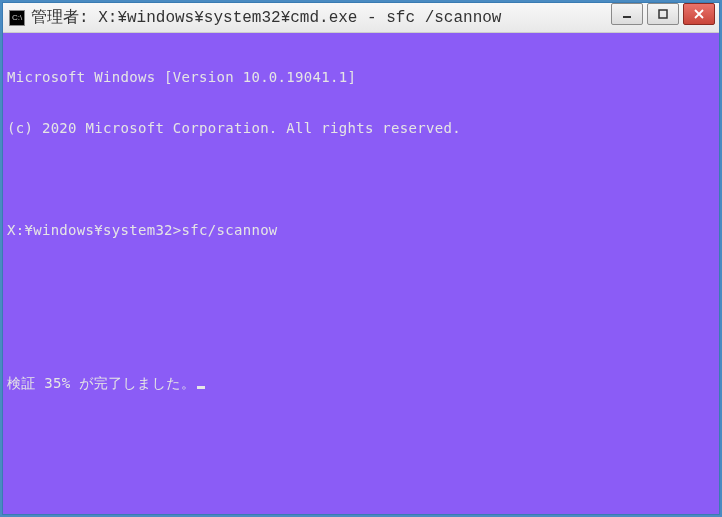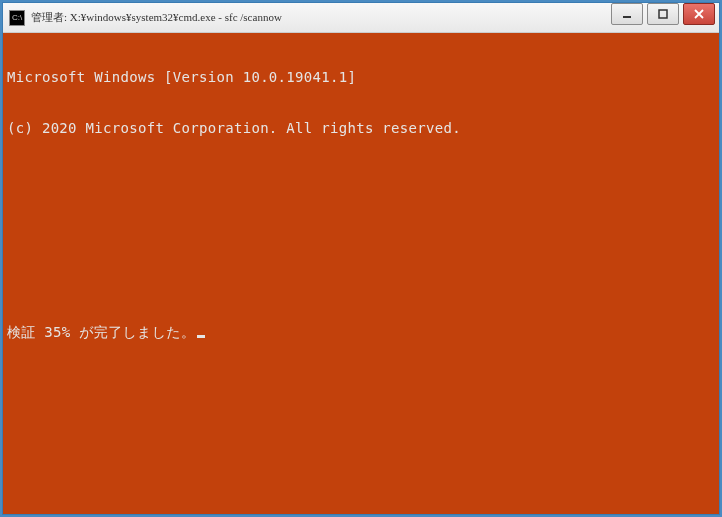--- a/index.html
+++ b/index.html
@@ -39,23 +39,23 @@
       display: flex;
       align-items: center;
       justify-content: center;
       margin-right: 6px;
       font-size: 8px;
       color: #ccc;
       font-family: sans-serif;
     }
     .titlebar-text {
       flex: 1;
-      font-size: 11px;
+      font-size: 16px;
       color: #333;
-      font-family: Liberation Serif, serif;
+      font-family: Liberation Mono, monospace;
       white-space: nowrap;
     }
     .window-controls {
       display: flex;
       height: 100%;
     }
     .win-btn {
       width: 32px;
       height: 22px;
       margin: 0 2px;
@@ -71,21 +71,21 @@
     .win-btn.close {
       background: linear-gradient(to bottom, #e9736b, #c9453a);
       border-color: #8a2a22;
       margin-right: 4px;
     }
     .win-btn svg {
       display: block;
     }
     .terminal {
       flex: 1;
-      background: #c2410c;
+      background: #8b5cf6;
       color: #e5e5e5;
       padding: 2px 4px;
       font-size: 14px;
       line-height: 17px;
       white-space: pre;
       overflow: hidden;
       font-family: "MS Gothic", "Consolas", monospace;
       letter-spacing: 0.3px;
     }
     .terminal-line {
@@ -122,17 +122,18 @@
         <svg width="10" height="10" viewBox="0 0 10 10">
           <path d="M1 1 L9 9 M9 1 L1 9" stroke="#fff" stroke-width="1.8"></path>
         </svg>
       </div>
     </div>
   </div>
   <div class="terminal">
     <div class="terminal-line">Microsoft Windows [Version 10.0.19041.1]</div>
     <div class="terminal-line">(c) 2020 Microsoft Corporation. All rights reserved.</div>
     <div class="terminal-line"></div>
+    <div class="terminal-line">X:¥windows¥system32&gt;sfc/scannow</div>
     <div class="terminal-line"></div>
     <div class="terminal-line"></div>
     <div class="terminal-line"><span>検証 35% が完了しました。</span><span class="cursor"></span></div>
   </div>
 </div>
 
 </body></html>

